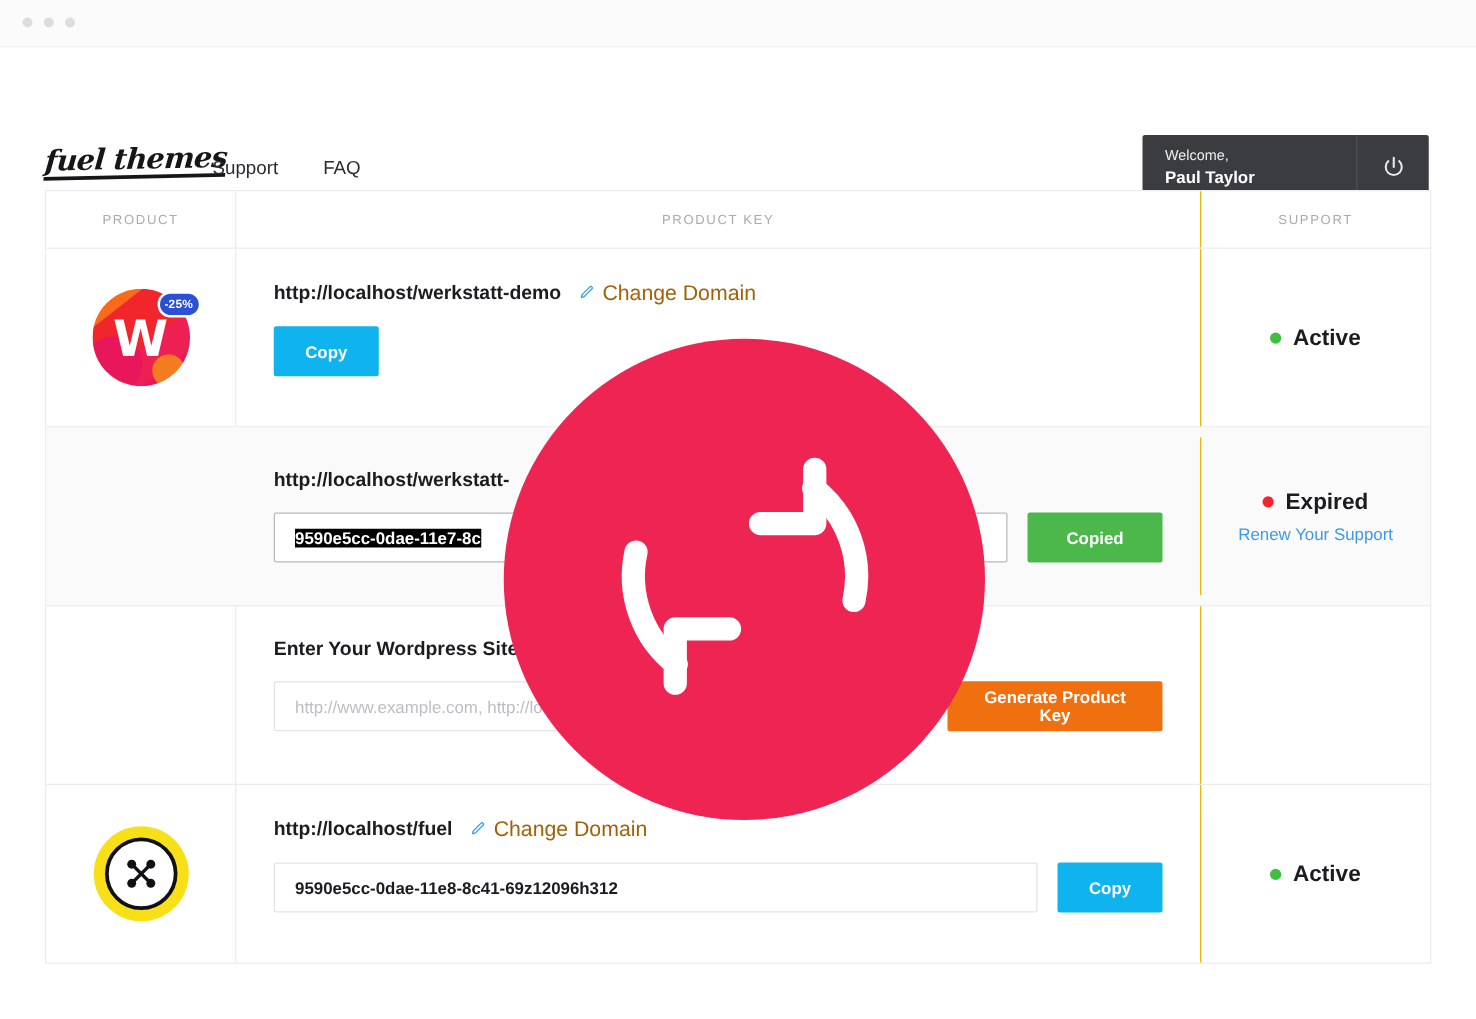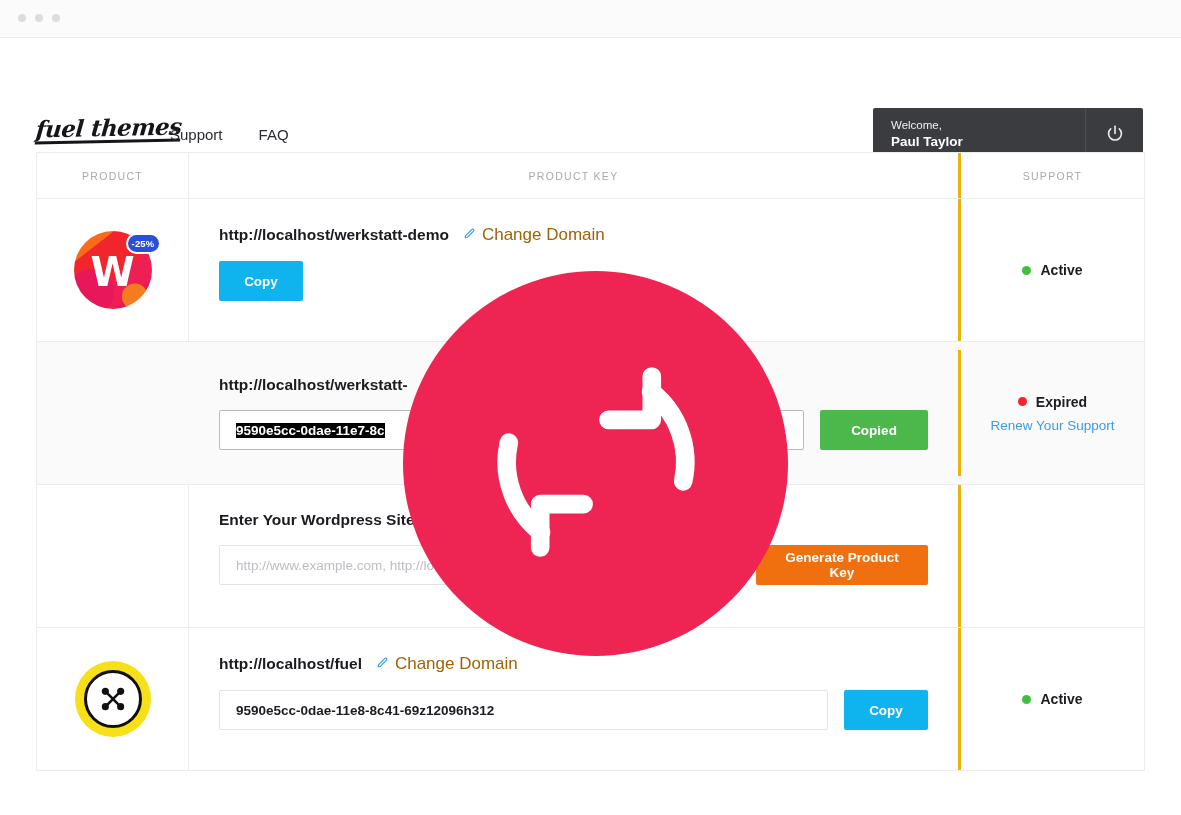--- a/index.html
+++ b/index.html
@@ -53,21 +53,21 @@
   .nav {
     position: absolute; left: 170px; top: 88px;
     display: flex; gap: 36px;
   }
   .nav a {
     font-size: 15px; color: #2b2b31; text-decoration: none; font-weight: 400;
   }
 
   .userbox {
     position: absolute; right: 38px; top: 70px;
-    width: 270px; height: 56px;
+    width: 229px; height: 56px;
     background: #3b3c40;
     border-radius: 2px;
     display: flex; align-items: stretch;
   }
   .userinfo {
     flex: 1;
     padding: 9px 0 0 18px;
     color: #ffffff;
   }
   .userinfo .welcome { font-size: 11.5px; font-weight: 400; color: #efefef; line-height: 16px; }
@@ -84,21 +84,21 @@
     left: 36px; top: 114px;
     width: 1109px;
     border: 1px solid #ececef;
     border-bottom: none;
     background: #fff;
   }
   .row { display: flex; border-bottom: 1px solid #ececef; }
   .row.dim { background: #fafafb; align-items: center; }
 
   .c-product { width: 152px; border-right: 1px solid #ececef; position: relative; flex: 0 0 152px; }
-  .c-key     { flex: 1 1 auto; border-right: 3px solid #eab308; position: relative; }
+  .c-key     { flex: 1 1 auto; border-right: 1px solid #eab308; position: relative; }
   .c-support { width: 183px; flex: 0 0 183px; position: relative; }
 
   .thead { height: 46px; }
   .thead .c-product, .thead .c-key, .thead .c-support {
     display: flex; align-items: center; justify-content: center;
   }
   .th {
     font-size: 10.5px; letter-spacing: 1.3px; color: #a9a9b0; font-weight: 400;
   }
 
@@ -176,21 +176,21 @@
   }
   .btn-copy   { background: #0fb3ee; width: 84px; }
   .btn-copied { background: #4cb84c; width: 108px; }
   .btn-gen    { background: #f0700f; width: 172px; }
 
   
   .supwrap {
     height: 100%; display: flex; flex-direction: column;
     align-items: center; justify-content: center; gap: 8px;
   }
-  .status { display: flex; align-items: center; gap: 9px; font-size: 14px; font-weight: bold; color: #1b1b20; }
+  .status { display: flex; align-items: center; gap: 9px; font-size: 18px; font-weight: bold; color: #1b1b20; }
   .sdot { width: 9px; height: 9px; border-radius: 50%; }
   .sdot.green { background: #3fbf3f; }
   .sdot.red   { background: #f4242d; }
   .renew { font-size: 13.5px; color: #3b9ae8; text-decoration: none; }
 
   
   .overlay {
     position: absolute;
     left: 403px; top: 233px;
     width: 385px; height: 385px;

